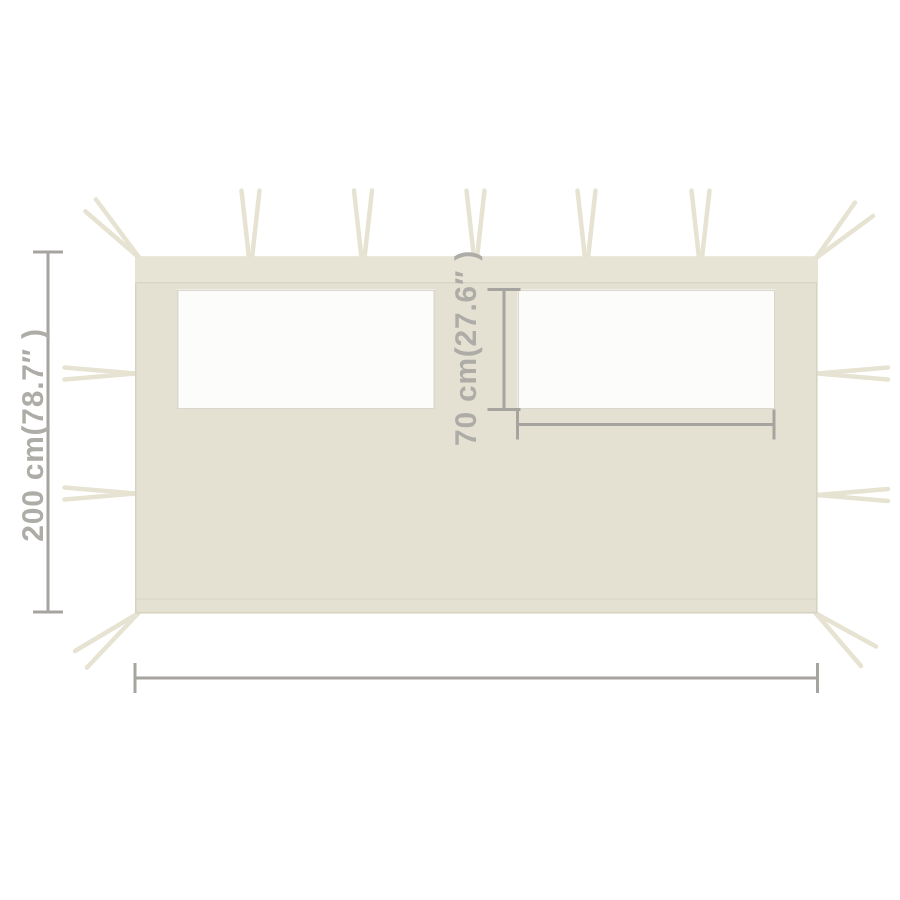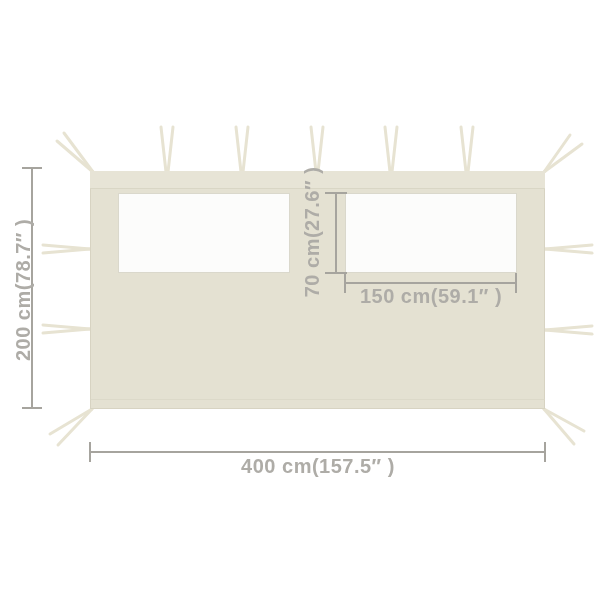--- a/index.html
+++ b/index.html
@@ -147,17 +147,15 @@
     </g>
 
     <g>
       <path class="dim" d="M345,283 L516,283"></path>
       <path class="dim" d="M345,273 L345,293"></path>
       <path class="dim" d="M516,273 L516,293"></path>
     </g>
   </svg>
 
   <div class="dim-label v label-height">200 cm(78.7″ )</div>
-  <div class="dim-label h label-width">400 cm(157.5″ )</div>
   <div class="dim-label v label-window-height">70 cm(27.6″ )</div>
-  <div class="dim-label h label-window-width">150 cm(59.1″ )</div>
 
 </div>
 
 </body></html>

